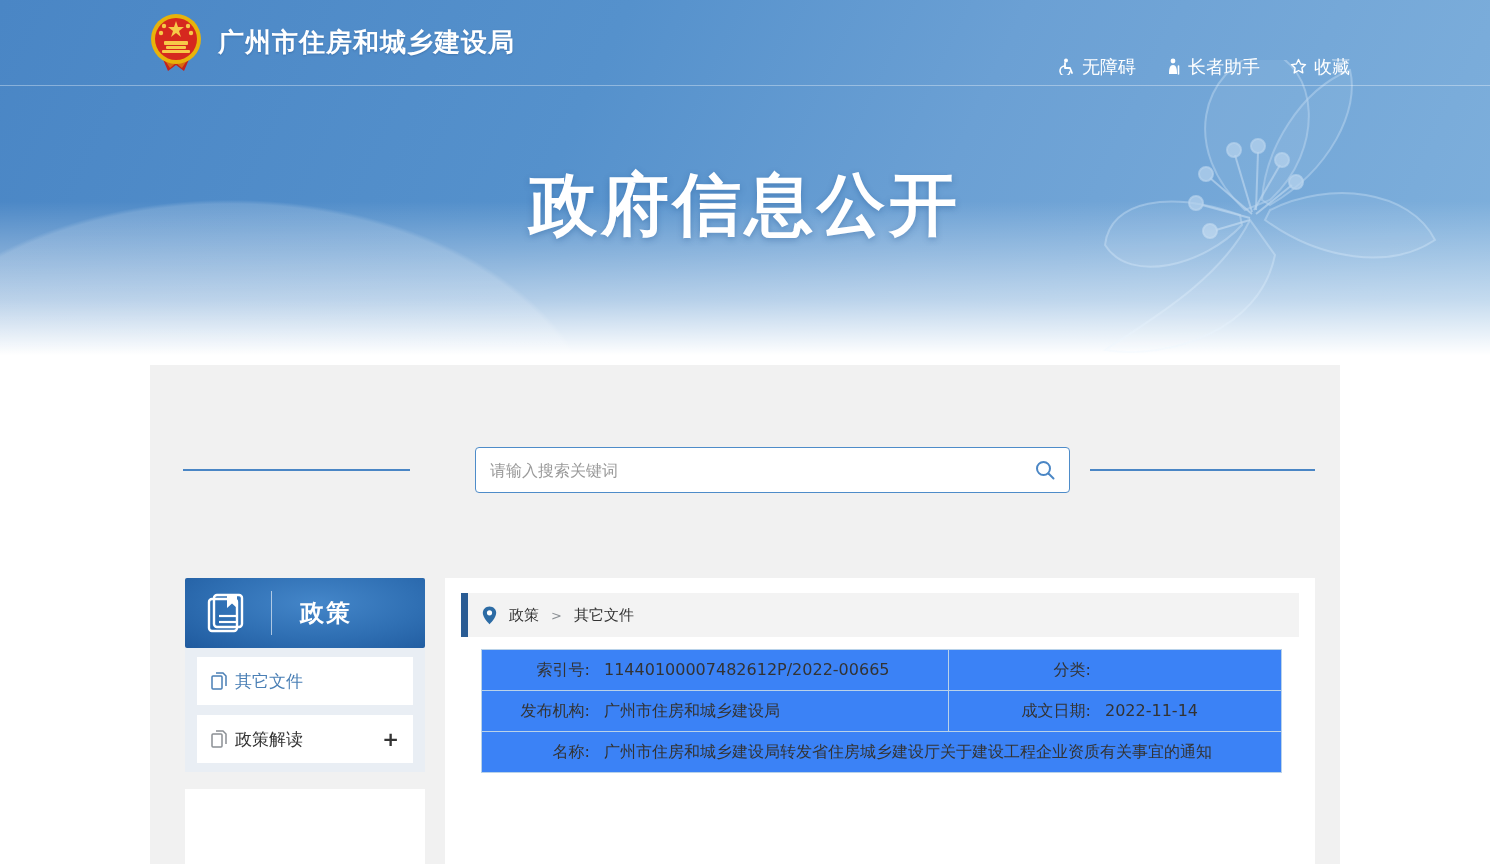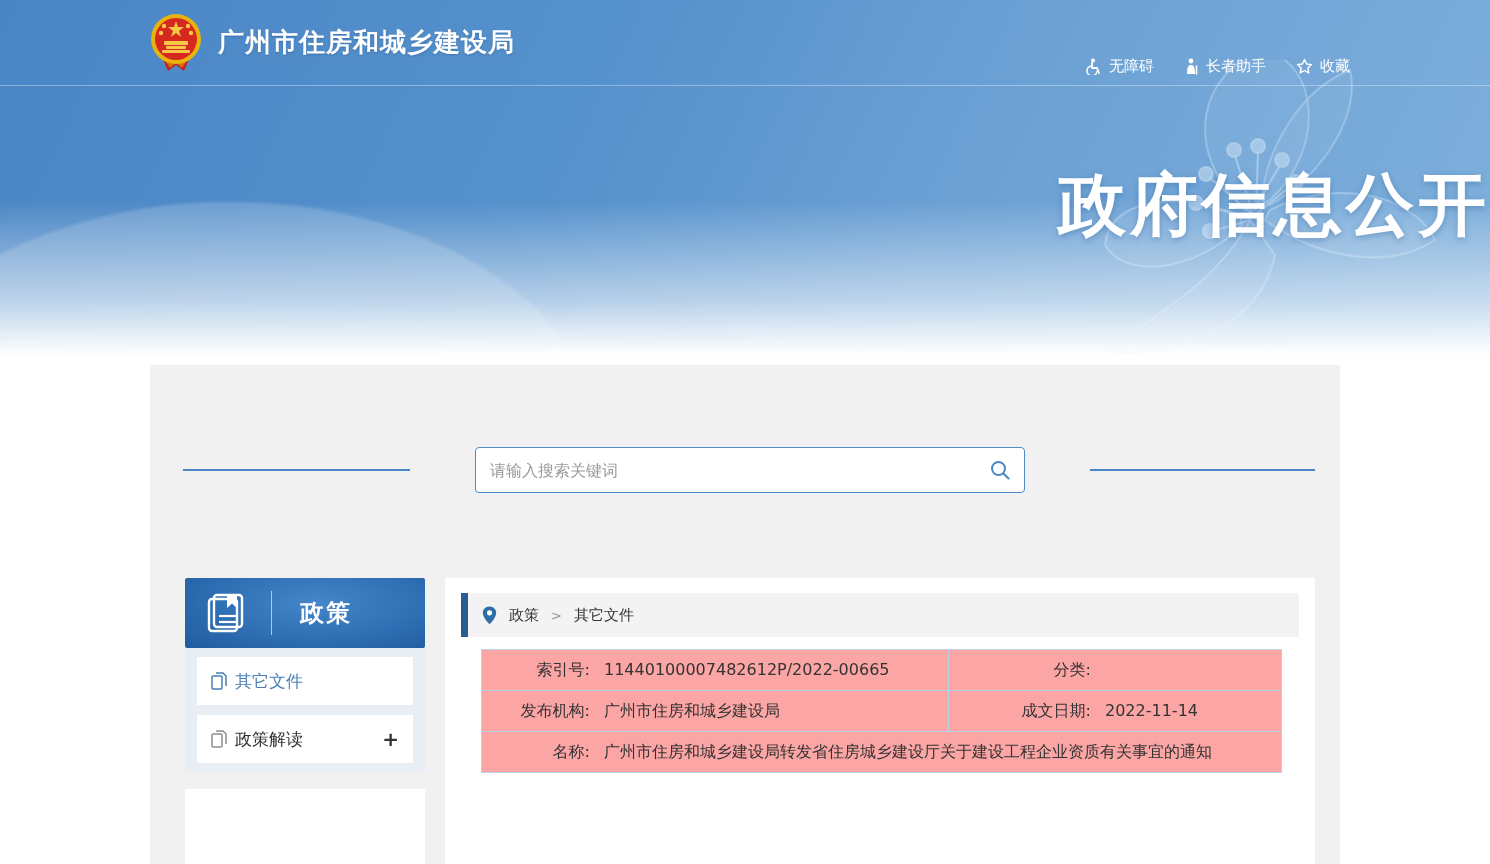--- a/index.html
+++ b/index.html
@@ -14,36 +14,36 @@
     overflow:hidden; }
   .hero-curve { position:absolute; left:-220px; top:150px; width:900px; height:600px;
     border-radius:50%; background:radial-gradient(ellipse at center, rgba(255,255,255,.16) 0%, rgba(255,255,255,.16) 58%, rgba(255,255,255,0) 59%); }
   .hero-flower { position:absolute; right:30px; top:60px; opacity:.55; }
   .topbar { position:absolute; left:0; top:0; width:1490px; height:86px;
     border-bottom:1px solid rgba(255,255,255,.35); display:flex; align-items:center; }
   .brand { display:flex; align-items:center; gap:14px; margin-left:148px; cursor:pointer; }
   .brand-title { color:#ffffff; font-size:26px; font-weight:bold; letter-spacing:1px;
     text-shadow:0 1px 2px rgba(0,40,90,.25); }
   .topnav { margin-left:auto; margin-right:140px; display:flex; align-items:center; gap:30px; }
-  .topnav a { display:flex; align-items:center; gap:7px; color:#ffffff; font-size:15px;
+  .topnav a { display:flex; align-items:center; gap:7px; color:#ffffff; font-size:18px;
     text-decoration:none; cursor:pointer;margin-top:48px; }
-  .banner-title { position:absolute; left:0; top:160px; width:1490px; text-align:right;
+  .banner-title { position:absolute; left:0; top:160px; width:1490px; text-align:center;
     color:#ffffff; font-size:68px; font-weight:bold; letter-spacing:4px;
     text-shadow:0 2px 6px rgba(30,80,140,.35); }
 
   
   .card { position:absolute; left:150px; top:365px; width:1190px; height:499px;
     background:#f1f1f1; overflow:hidden; }
 
   
   .search-row { position:absolute; left:0; top:0; width:1190px; height:140px; }
   .rule { position:absolute; top:104px; height:2px; background:#4a86c5; }
   .rule.left { left:33px; width:227px; }
   .rule.right { left:940px; width:225px; }
-  .search-box { position:absolute; left:325px; top:82px; width:550px; height:46px;
+  .search-box { position:absolute; left:325px; top:82px; width:595px; height:46px;
     background:#ffffff; border:1px solid #4e8cc9; border-radius:4px;
     display:flex; align-items:center; }
   .search-box input { flex:1; border:none; outline:none; background:transparent;
     font-size:16px; color:#333; padding:0 14px;
     font-family:"DejaVu Sans","Liberation Sans",sans-serif; }
   .search-box input::placeholder { color:#9a9a9a; }
   .search-btn { width:48px; height:44px; display:flex; align-items:center; justify-content:center;
     cursor:pointer; background:transparent; border:none; }
 
   
@@ -66,21 +66,21 @@
   
   .panel { position:absolute; left:295px; top:213px; width:870px; height:286px; background:#ffffff; }
   .crumb { position:absolute; left:16px; top:15px; width:838px; height:44px; background:#f3f3f3;
     border-left:7px solid #2a5c94; display:flex; align-items:center; font-size:15px; color:#333; }
   .crumb .pin { margin:0 12px 0 14px; display:flex; }
   .crumb a { color:#333; text-decoration:none; cursor:pointer; }
   .crumb .sep { color:#8a8f94; margin:0 12px; font-size:13px; }
 
   table.meta { position:absolute; left:36px; top:71px; width:800px; border-collapse:collapse;
     table-layout:fixed; }
-  table.meta td { border:1px solid #b9d2e9; background:#fca5a5; height:41px;
+  table.meta td { border:1px solid #b9d2e9; background:#3b82f6; height:41px;
     font-size:16px; color:#333; vertical-align:middle; padding:0; }
   .lbl { display:inline-block; width:108px; text-align:right; margin-right:14px; }
   .lbl2 { display:inline-block; width:142px; text-align:right; margin-right:14px; }
   .val { color:#333; }
 
   svg { display:block; }
 </style>
 </head>
 <body>
 

